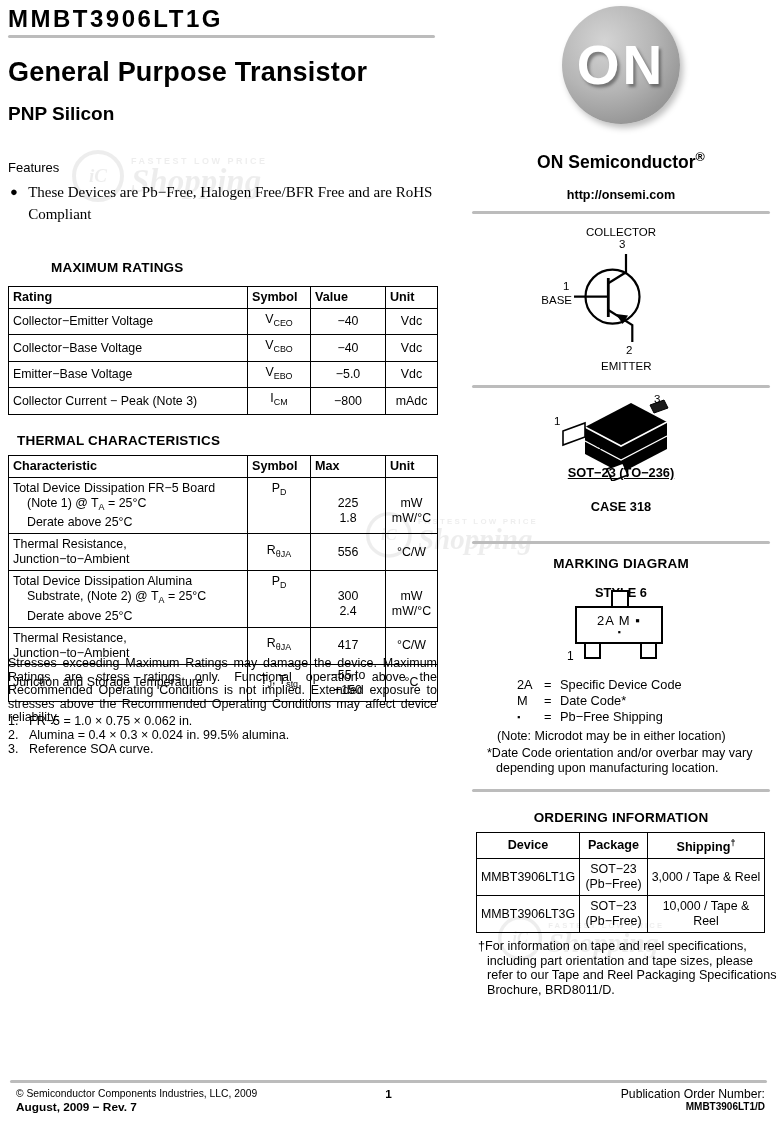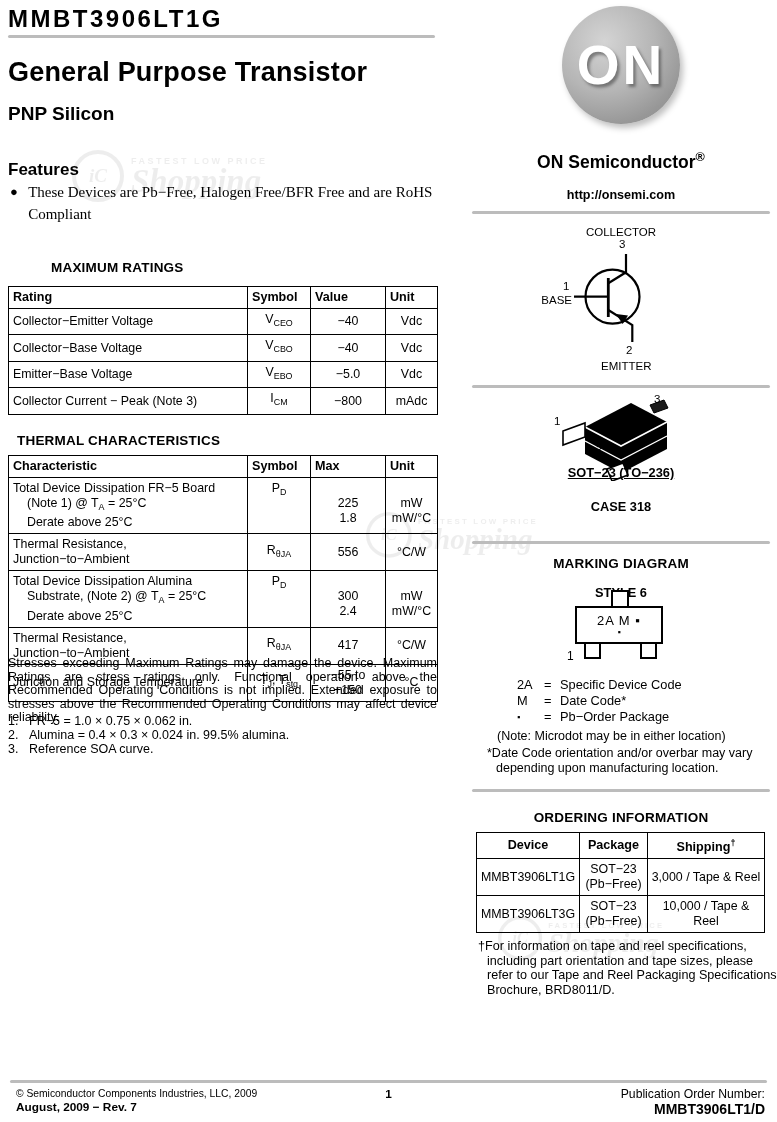--- a/index.html
+++ b/index.html
@@ -9,21 +9,21 @@
   }
   .abs { position:absolute; }
 
   
   .rule { position:absolute; height:3px; background:#bcbcbc; border-radius:2px; }
 
   
   .part-number { font-size:24px; font-weight:bold; letter-spacing:2.5px; }
   .main-title  { font-size:27px; font-weight:bold; letter-spacing:0.2px; }
   .subtitle    { font-size:19px; font-weight:bold; }
-  .features-h  { font-size:17px; font-weight:bold; }
+  .features-h  { font-size:13px; font-weight:normal; }
   .feature { display:flex; font-family:"Liberation Serif", serif; font-size:15px; line-height:1.45; }
   .feature .bullet { width:21px; font-size:13px; padding-top:1px; }
   .sec-heading { font-size:13.5px; font-weight:bold; letter-spacing:0.2px; }
 
   
   table.spec { border-collapse:collapse; font-size:12.4px; line-height:15px; table-layout:fixed; }
   .spec th, .spec td { border:1.6px solid #000; padding:3px 4px; vertical-align:middle; }
   .spec th { font-size:12.6px; text-align:left; }
   .spec td.c { text-align:center; }
   .spec td.top { vertical-align:top; }
@@ -324,21 +324,21 @@
         <span>Specific Device Code</span>
     </div>
     <div class="legend-row">
       <span class="legend-code">M</span>
         <span class="legend-eq">=</span>
         <span>Date Code*</span>
     </div>
     <div class="legend-row">
       <span class="legend-code" style="font-size:9px;">▪</span>
         <span class="legend-eq">=</span>
-        <span>Pb−Order Package</span>
+        <span>Pb−Free Shipping</span>
     </div>
   </div>
 
   <div class="abs small-note" style="left:497px; top:729px;">(Note: Microdot may be in either location)</div>
   <div class="abs small-note hang" style="left:487px; top:746px; width:280px;">*Date Code orientation and/or overbar may vary depending upon manufacturing location.</div>
 
   <div class="rule" style="left:472px; top:789px; width:298px;"></div>
 
   <div class="abs rc-heading" style="top:810px;">ORDERING INFORMATION</div>
 
@@ -373,15 +373,15 @@
   </tbody>
     </table>
 
   <div class="abs small-note hang" style="left:478px; top:939px; width:292px; font-size:12.6px;">†For information on tape and reel specifications, including part orientation and tape sizes, please refer to our Tape and Reel Packaging Specifications Brochure, BRD8011/D.</div>
 
   <div class="rule" style="left:10px; top:1080px; width:757px;"></div>
   <div class="abs footer-small" style="left:16px; top:1088px;">©  Semiconductor Components Industries, LLC, 2009</div>
   <div class="abs footer-bold" style="left:16px; top:1100px;">August, 2009 − Rev. 7</div>
   <div class="abs footer-bold" style="left:0; top:1087px; width:777px; text-align:center;">1</div>
   <div class="abs footer-reg" style="right:12px; top:1087px; text-align:right; position:absolute;">Publication Order Number:</div>
-  <div class="abs footer-bold" style="right:12px; top:1101px; text-align:center; position:absolute; font-size:14px;">MMBT3906LT1/D</div>
+  <div class="abs footer-bold" style="right:12px; top:1101px; text-align:center; position:absolute; font-size:10px;">MMBT3906LT1/D</div>
 
 </div>
 
 </body></html>

